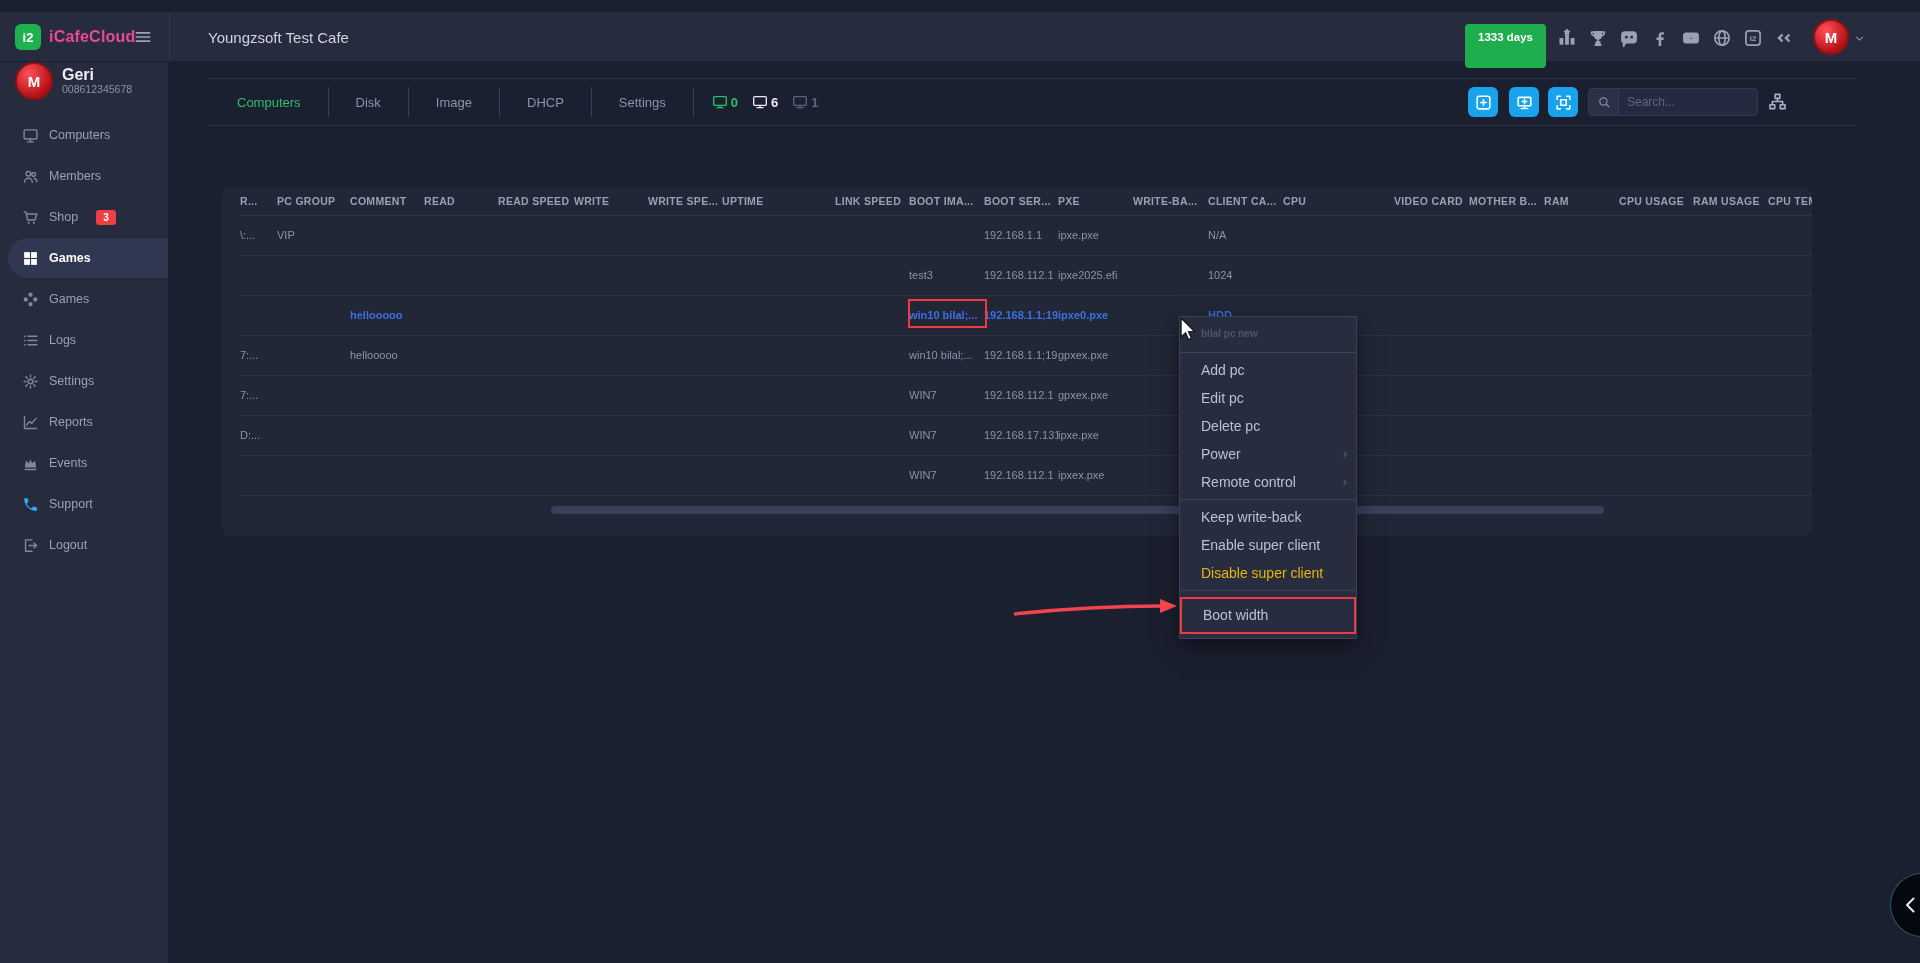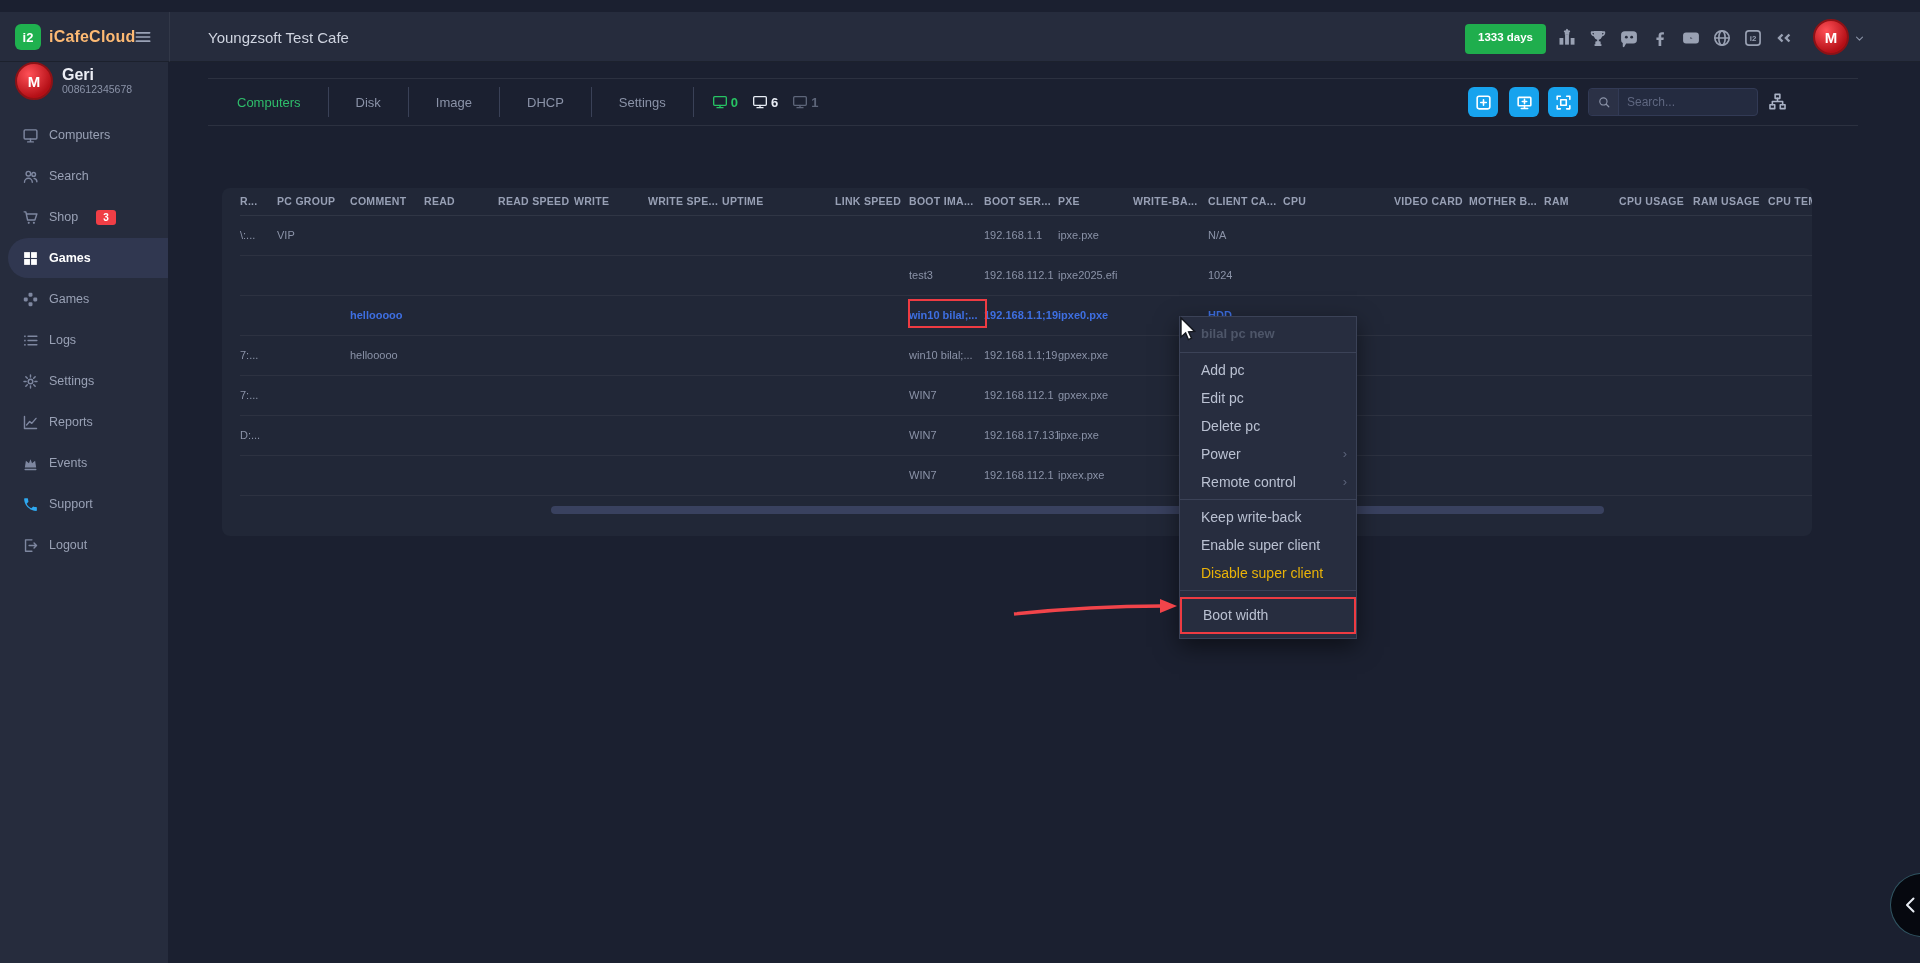--- a/index.html
+++ b/index.html
@@ -8,24 +8,24 @@
        font-family:"Liberation Sans",sans-serif;-webkit-font-smoothing:antialiased;}
   .abs{position:absolute;}
   svg.ic{display:block;}
 
   
   #topbar{left:0;top:0;width:1920px;height:50px;background:#262c3d;border-bottom:1px solid rgba(0,0,0,.25);z-index:3;margin-top:12px;}
   #topbar-left{left:0;top:0;width:170px;height:50px;border-right:1px solid rgba(255,255,255,.06);
                display:flex;align-items:center;padding-left:15px;gap:8px;}
   #logo-mark{width:26px;height:26px;border-radius:6px;background:#1fb14f;color:#fff;font-weight:bold;
              font-size:13px;display:flex;align-items:center;justify-content:center;}
-  #logo-text{color:#fdba74;font-size:16px;font-weight:bold;letter-spacing:.2px;}
+  #logo-text{color:#ec4899;font-size:16px;font-weight:bold;letter-spacing:.2px;}
   #hamburger{left:133px;top:15px;color:#9aa2b6;}
   #cafe-title{left:208px;top:0;height:50px;display:flex;align-items:center;color:#cfd4e0;font-size:15px;}
-  #days-badge{left:1465px;top:12px;height:30px;line-height:26px;padding:0 13px;border-radius:4px;
+  #days-badge{left:1465px;top:12px;height:44px;line-height:26px;padding:0 13px;border-radius:4px;
               background:#1fae4d;color:#fff;font-size:11.5px;font-weight:bold;}
   #social-row{left:1556px;top:15px;height:22px;display:flex;align-items:center;gap:9px;color:#99a1b3;}
   #social-row .icon-btn{display:flex;align-items:center;justify-content:center;width:22px;height:22px;}
   .avatar{border-radius:50%;background:radial-gradient(circle at 35% 30%,#ff5057,#b40f16 72%);
           border:2px solid #8c1216;color:#fff;font-weight:bold;display:flex;align-items:center;justify-content:center;}
   #topbar-avatar{left:1813px;top:7px;width:36px;height:36px;font-size:15px;}
   #avatar-caret{left:1853px;top:20px;color:#8b93a7;}
 
   
   #sidebar{left:0;top:50px;width:168px;height:913px;background:#262c3d;z-index:2;}
@@ -72,21 +72,21 @@
                letter-spacing:.3px;white-space:nowrap;overflow:hidden;padding:0 4px 0 0;
                border-bottom:1px solid rgba(255,255,255,.07);cursor:pointer;}
   #pc-table td{height:40px;font-size:11px;color:#8b93a8;white-space:nowrap;overflow:hidden;
                padding:0 4px 0 0;border-bottom:1px solid rgba(255,255,255,.055);}
   #pc-table tr.hl td{color:#3e6fe2;font-weight:bold;}
   #hscroll{left:551px;top:506px;width:1053px;height:8px;background:#39415f;border-radius:4px;z-index:2;cursor:grab;}
 
   
   #ctx-menu{left:1179px;top:316px;width:178px;background:#272d3f;border:1px solid #3b4257;
             box-shadow:0 8px 22px rgba(0,0,0,.5);z-index:5;color:#bac1d2;font-size:14px;padding-bottom:4px;}
-  .ctx-title{height:32px;line-height:34px;padding-left:21px;font-weight:bold;font-size:13px;color:#4e5669;
+  .ctx-title{height:32px;line-height:34px;padding-left:21px;font-weight:bold;font-size:10px;color:#4e5669;
              white-space:nowrap;overflow:hidden;}
   .ctx-divider{height:1px;background:#3b4257;margin:3px 0;}
   .ctx-item{height:28px;line-height:28px;padding-left:21px;position:relative;cursor:pointer;white-space:nowrap;}
   .ctx-item.disabled{color:#eab308;cursor:default;}
   .ctx-item .sub{position:absolute;right:9px;top:0;color:#5a6278;font-size:13px;}
   .ctx-item.redbox{height:37px;line-height:33px;border:2px solid #ee3b42;margin-top:6px;}
 
   
   #anno-box-cell{left:908px;top:299px;width:79px;height:29px;border:2px solid #ee3b42;z-index:8;}
   #anno-arrow{left:1002px;top:592px;z-index:8;}
@@ -188,21 +188,21 @@
           </svg>
           <span>Computers</span>
         </div>
         <div class="side-item">
           <svg class="ic" width="17" height="17" viewBox="0 0 24 24" fill="none" stroke="currentColor" stroke-width="2" stroke-linecap="round" stroke-linejoin="round">
             <circle cx="9" cy="8" r="3.2"></circle>
             <path d="M3.5 20c0-3 2.5-5.5 5.5-5.5S14.5 17 14.5 20"></path>
             <circle cx="16.5" cy="9" r="2.6"></circle>
             <path d="M17 14.6c2.3.4 4 2.4 4 4.9"></path>
           </svg>
-          <span>Search</span>
+          <span>Members</span>
         </div>
         <div class="side-item">
           <svg class="ic" width="17" height="17" viewBox="0 0 24 24" fill="none" stroke="currentColor" stroke-width="2" stroke-linecap="round" stroke-linejoin="round">
             <path d="M3 4h2.4l2.5 11.5h10.3L21 7H7"></path>
             <circle cx="9.5" cy="19.5" r="1.5" fill="currentColor" stroke="none"></circle>
             <circle cx="16.8" cy="19.5" r="1.5" fill="currentColor" stroke="none"></circle>
           </svg>
           <span>Shop</span>
           <span class="side-badge">3</span>
         </div>

